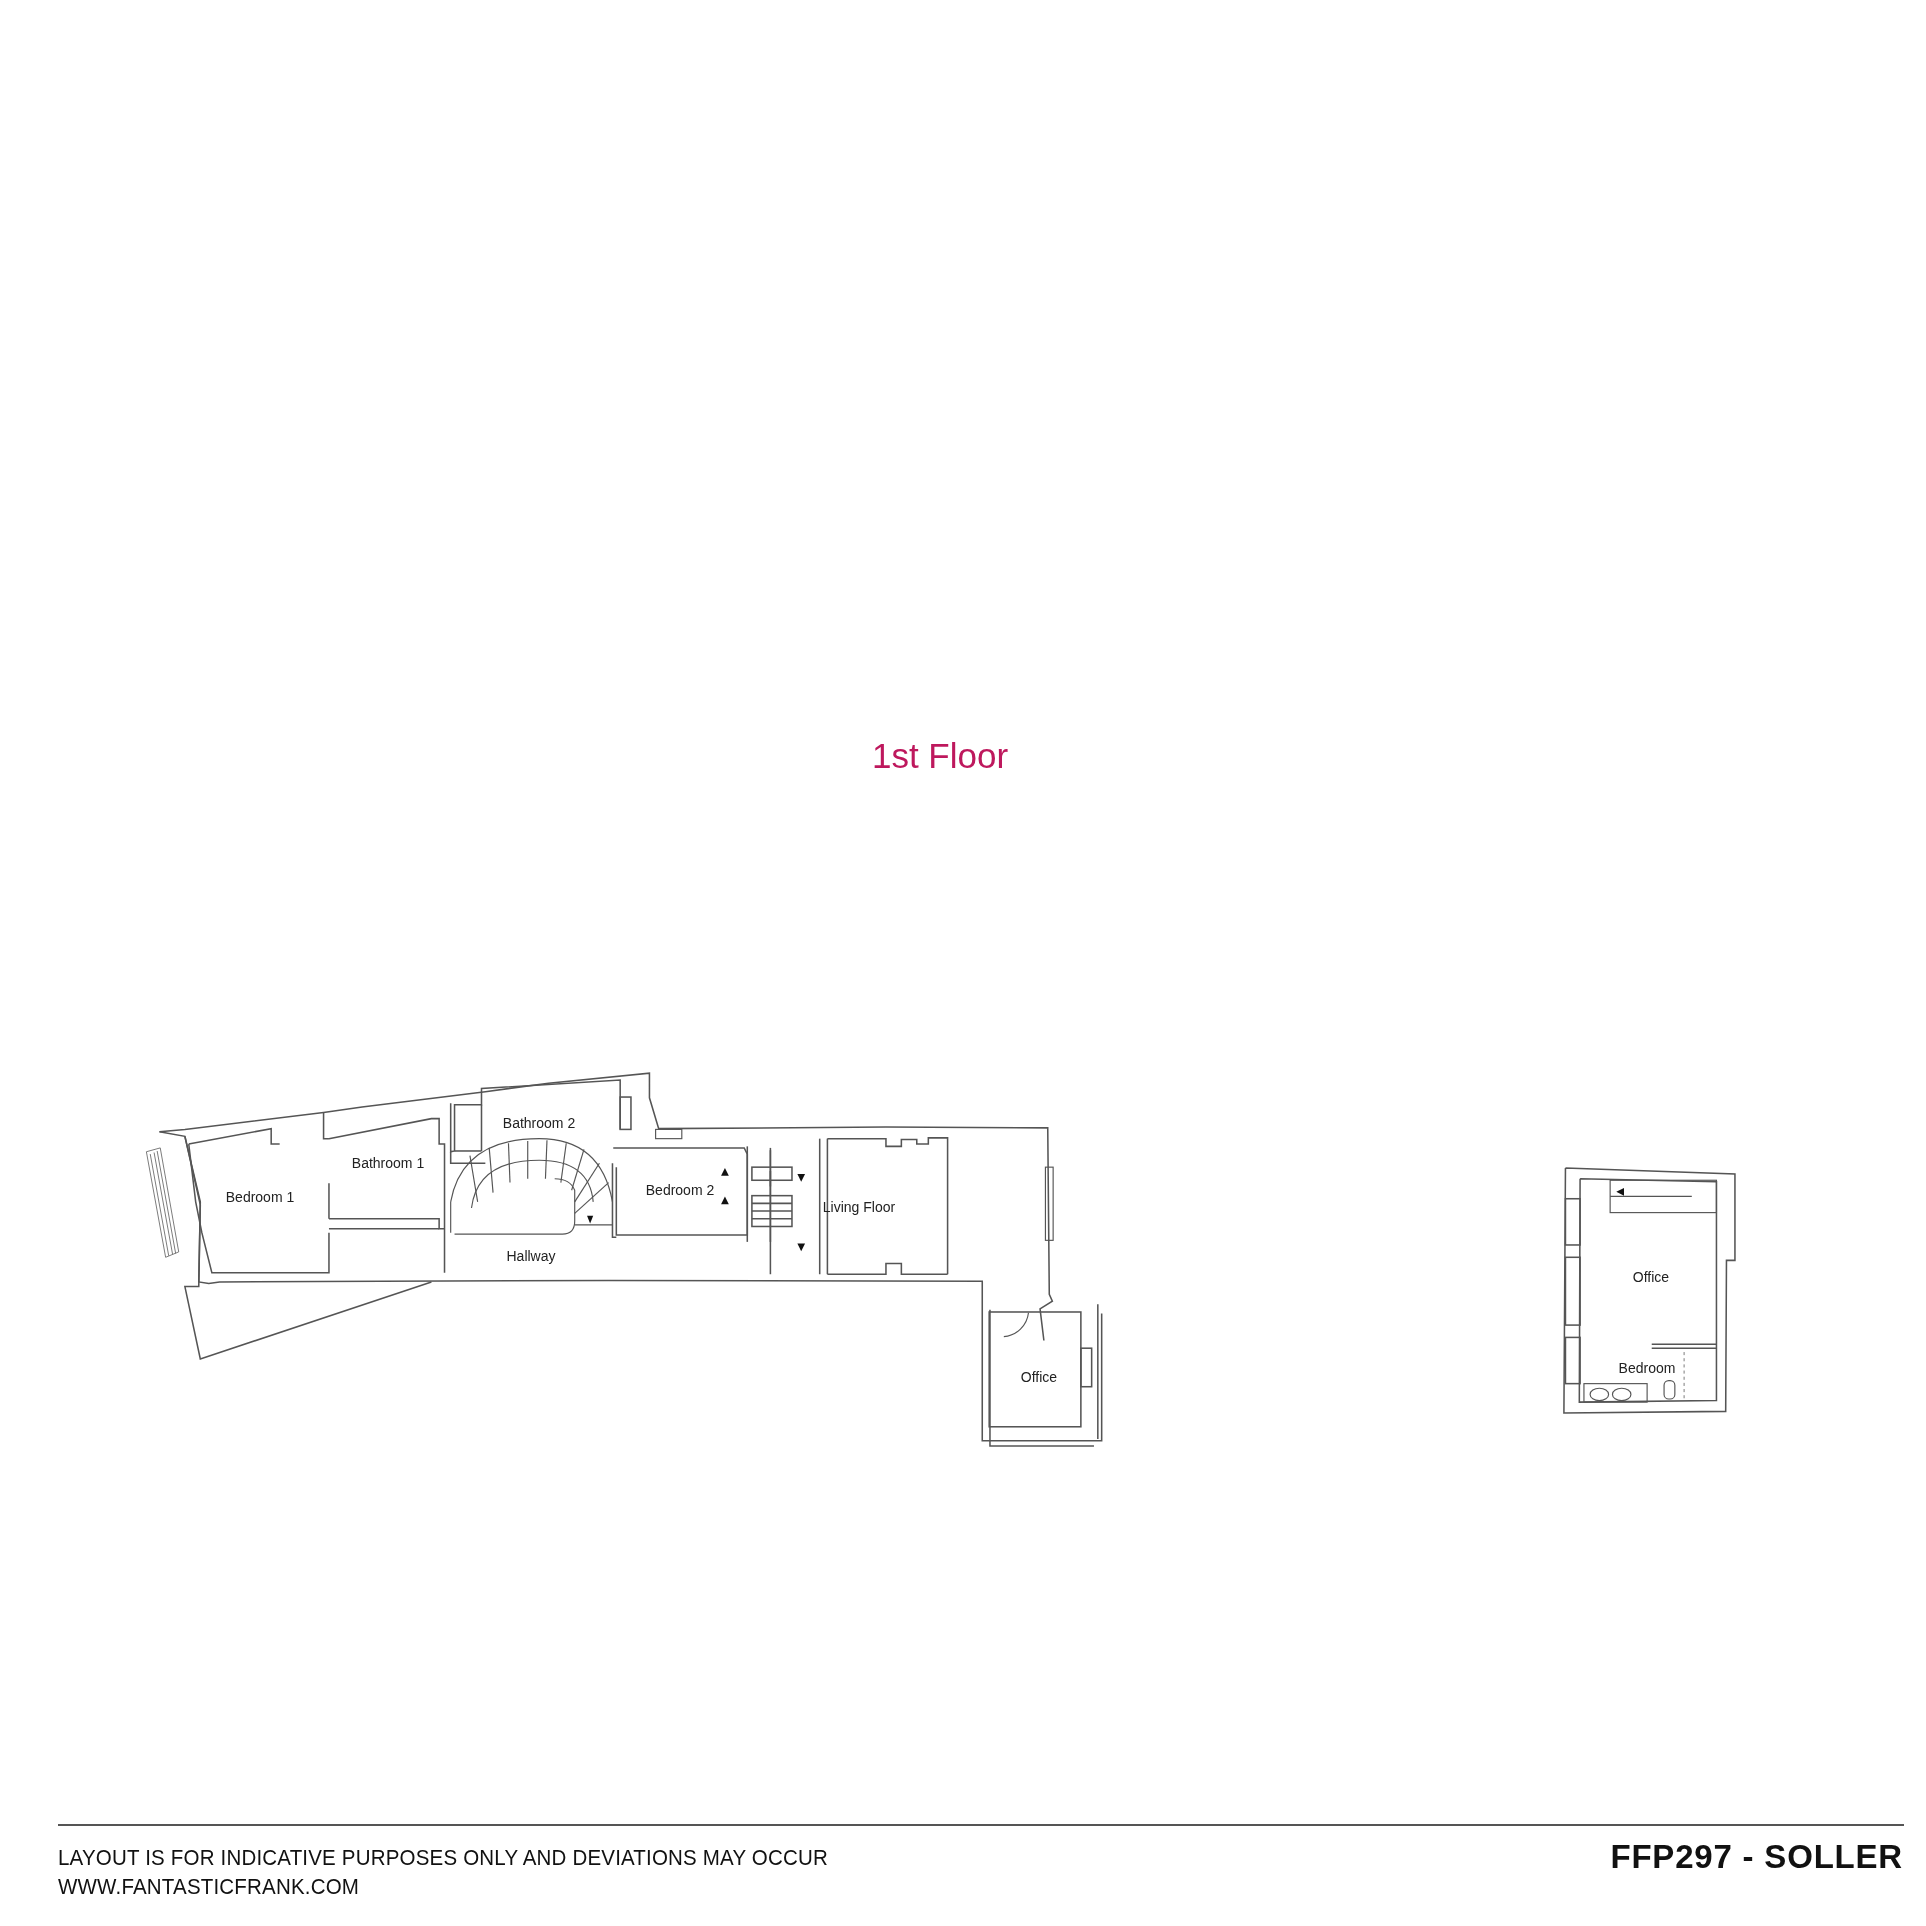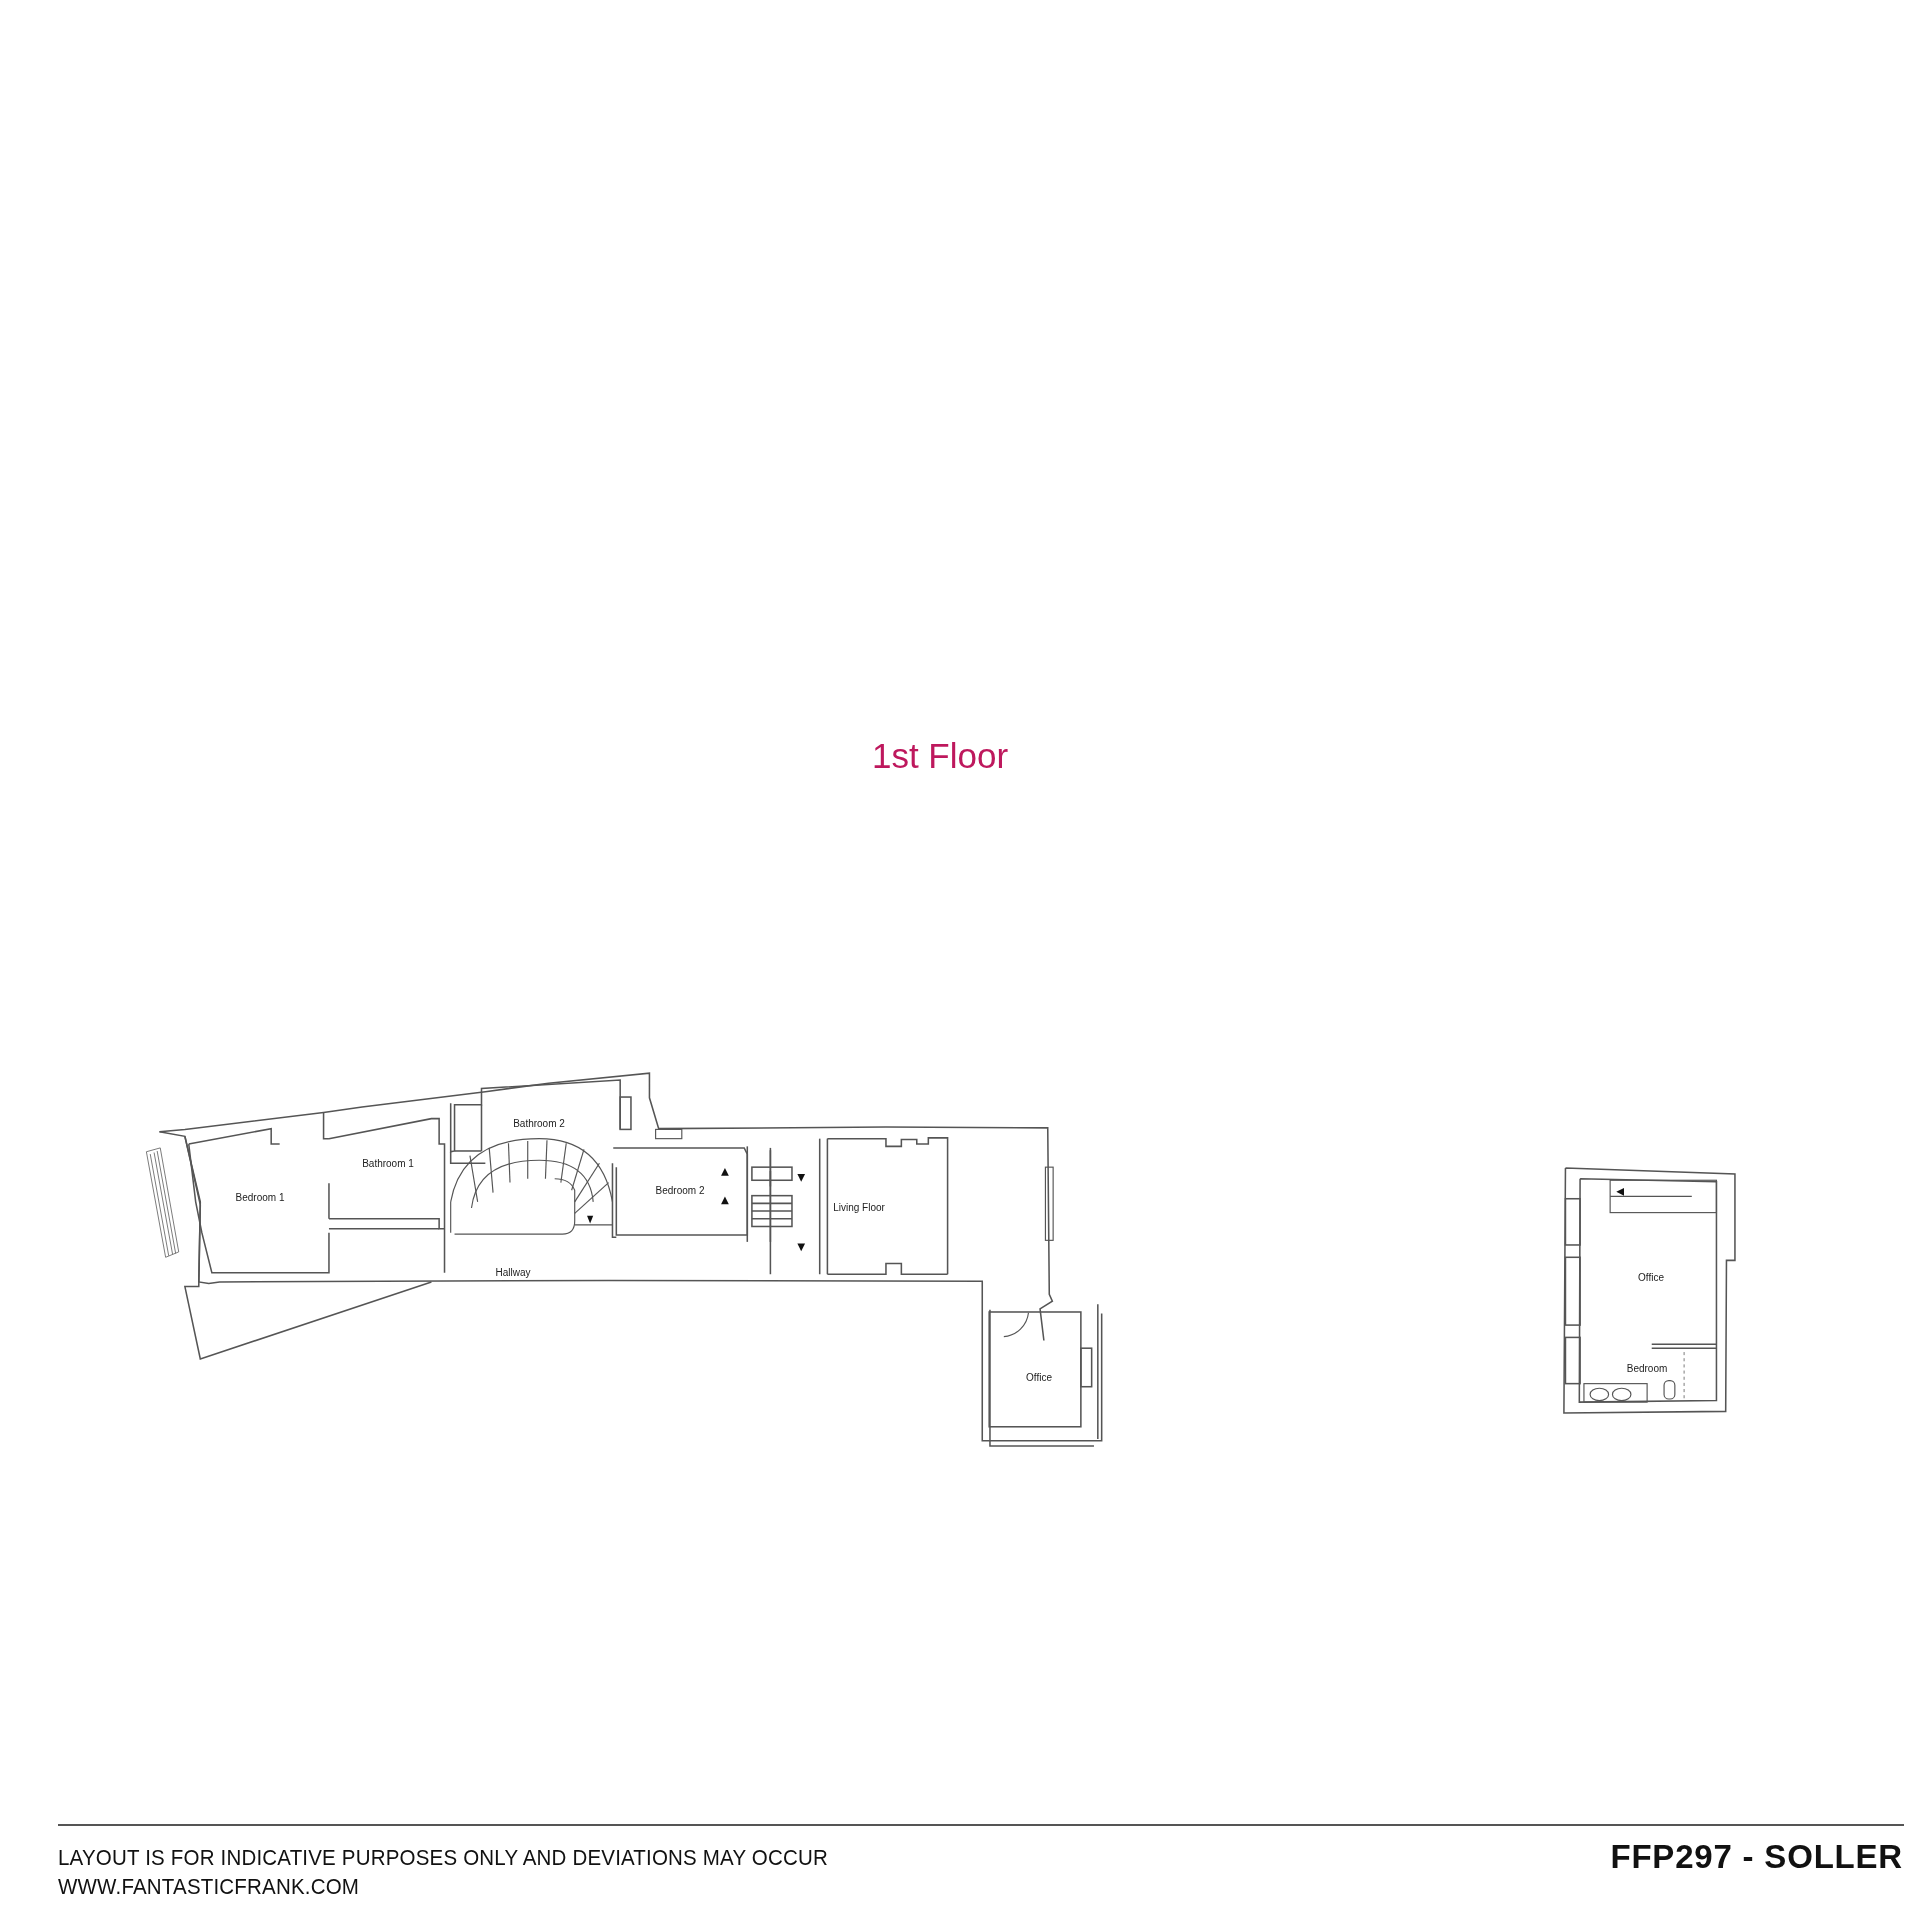--- a/index.html
+++ b/index.html
@@ -1,19 +1,19 @@
 <!DOCTYPE html>
 <html style="font-size:12.3px"><head>
 <meta charset="utf-8">
 <style>
   html,body{margin:0;padding:0;background:#ffffff;}
   body{width:1926px;height:1926px;position:relative;overflow:hidden;font-family:"Liberation Sans",sans-serif;color:#111;}
   .title{position:absolute;left:0;width:1880px;top:736px;text-align:center;font-size:35px;color:#be185d;}
   svg.plan{position:absolute;left:0;top:0;}
-  .room-label{position:absolute;font-size:10px;color:#222;white-space:nowrap;transform:translate(-50%,-50%);}
+  .room-label{position:absolute;font-size:14px;color:#222;white-space:nowrap;transform:translate(-50%,-50%);}
   .divider{position:absolute;left:58px;width:1846px;top:1824px;height:1.5px;background:#555;}
   .disclaimer{position:absolute;left:58px;top:1843px;font-size:22.3px;letter-spacing:0.2px;color:#111;line-height:29px;transform:scaleX(0.92);transform-origin:left;}
   .ref{position:absolute;right:23px;top:1838px;font-size:33px;font-weight:bold;color:#111;letter-spacing:0.8px;}
 </style>
 </head>
 <body>
 
 <div class="title">1st Floor</div>
 
 <svg class="plan" width="1926" height="1926" viewBox="0 0 2500 2500" fill="none" stroke="#555" stroke-width="2">
@@ -115,21 +115,21 @@
     <polyline points="190,1495 208,1490 232,1625 215,1632 190,1495"></polyline>
     <line x1="195" y1="1498" x2="219" y2="1630"></line>
     <line x1="200" y1="1496" x2="224" y2="1628"></line>
     <line x1="204" y1="1494" x2="228" y2="1627"></line>
   </g>
 </svg>
 
 <div class="room-label" style="left:260px;top:1197px;">Bedroom 1</div>
 <div class="room-label" style="left:388px;top:1163px;">Bathroom 1</div>
 <div class="room-label" style="left:539px;top:1123px;">Bathroom 2</div>
-<div class="room-label" style="left:513px;top:1256px;margin-top:16px;">Hallway</div>
+<div class="room-label" style="left:531px;top:1256px;">Hallway</div>
 <div class="room-label" style="left:680px;top:1190px;">Bedroom 2</div>
 <div class="room-label" style="left:859px;top:1207px;">Living Floor</div>
 <div class="room-label" style="left:1039px;top:1377px;">Office</div>
 <div class="room-label" style="left:1651px;top:1277px;">Office</div>
 <div class="room-label" style="left:1647px;top:1368px;">Bedroom</div>
 
 <div class="divider"></div>
 <div class="disclaimer">
   <div>LAYOUT IS FOR INDICATIVE PURPOSES ONLY AND DEVIATIONS MAY OCCUR</div>
   <div>WWW.FANTASTICFRANK.COM</div>

